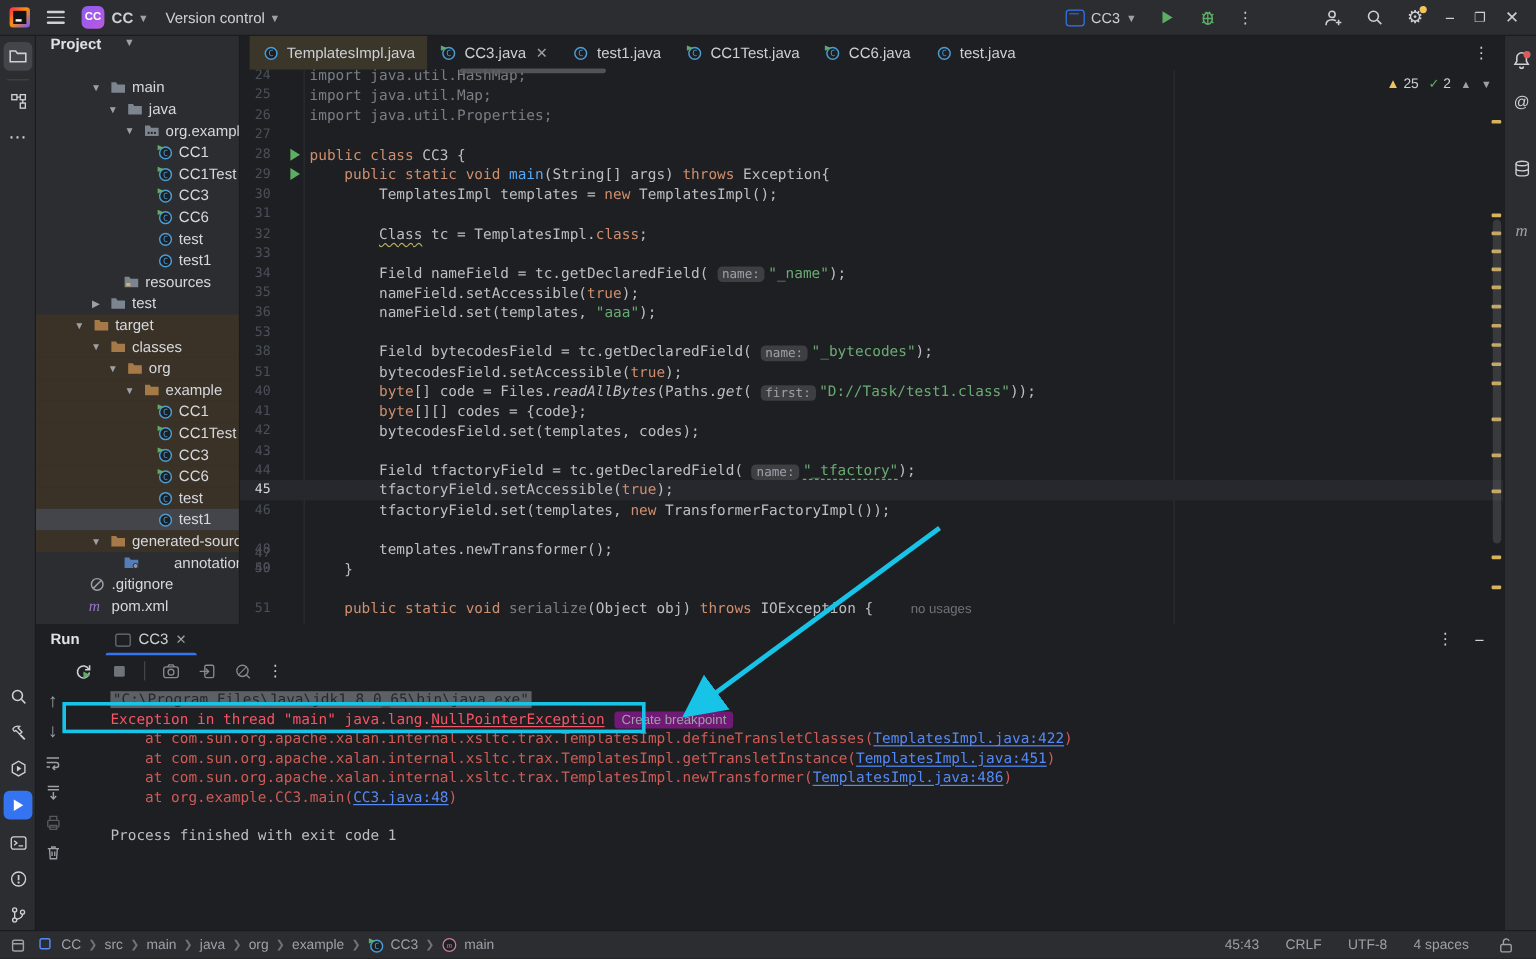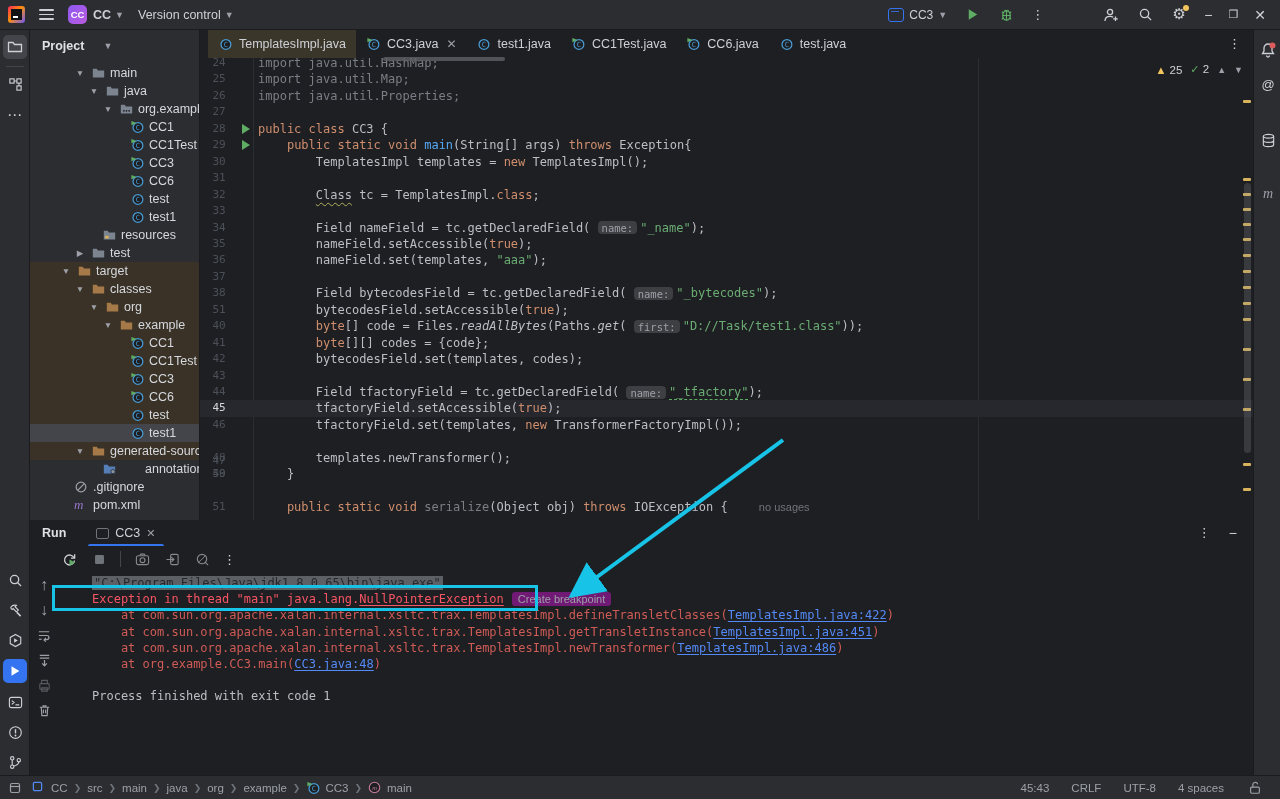--- a/index.html
+++ b/index.html
@@ -36,21 +36,21 @@
   #stripe-left { position:absolute; left:0; top:30px; width:30px; height:745px; background:#2b2d30; border-right:1px solid #1a1b1e; }
   .stripe-icon { position:absolute; left:3px; width:24px; height:24px; border-radius:5px;
     display:flex; align-items:center; justify-content:center; cursor:pointer; }
   .stripe-icon.active-gray { background:#43454a; }
   .stripe-icon.active-blue { background:#3574f0; }
   .stripe-sep { position:absolute; left:6px; width:18px; height:1px; background:#43454a; }
 
   
   #project-panel { position:absolute; left:30px; top:30px; width:170px; height:745px; background:#2b2d30;
     border-right:1px solid #1a1b1e; overflow:hidden; }
-  #project-header { height:32px; display:flex; align-items:center; padding-left:12px; gap:19px; }
+  #project-header { height:32px; display:flex; align-items:flex-start; padding-left:12px; gap:19px; }
   #project-header .title { color:#dfe1e5; font-size:12.5px; font-weight:bold; }
   #tree { position:absolute; left:0; top:34px; width:170px; }
   .tree-row { position:relative; height:18px; display:flex; align-items:center; font-size:12.5px; color:#d5d8de; cursor:pointer; white-space:nowrap; }
   .tree-row.excluded::before { content:""; position:absolute; inset:0; background:#3a3226; z-index:0; }
   .tree-row.selected::after { content:""; position:absolute; inset:0; background:#43454a; z-index:0; }
   .tree-row .rowc { position:relative; z-index:1; display:flex; align-items:center; gap:4px; }
   .tree-chev { width:14px; font-size:8.5px; color:#9da0a8; text-align:center; }
   .ticon { width:15px; height:14px; position:relative; flex:none; }
 
   
@@ -617,21 +617,21 @@
           <div class="code-line" style="top: 46.35px;"><span class="lnum mono">27</span><span class="ctext"></span></div>
           <div class="code-line" style="top: 62.8px;"><span class="lnum mono">28</span><span class="runarrow"></span><span class="ctext"><span class="ck">public class </span><span class="cp">CC3 {</span></span></div>
           <div class="code-line" style="top: 79.25px;"><span class="lnum mono">29</span><span class="runarrow"></span><span class="ctext"><span class="cp">    </span><span class="ck">public static void </span><span class="cm">main</span><span class="cp">(String[] args) </span><span class="ck">throws </span><span class="cp">Exception{</span></span></div>
           <div class="code-line" style="top: 95.7px;"><span class="lnum mono">30</span><span class="ctext"><span class="cp">        TemplatesImpl templates = </span><span class="ck">new </span><span class="cp">TemplatesImpl();</span></span></div>
           <div class="code-line" style="top: 112.15px;"><span class="lnum mono">31</span><span class="ctext"></span></div>
           <div class="code-line" style="top: 128.6px;"><span class="lnum mono">32</span><span class="ctext"><span class="cp">        </span><span class="cwy">Class</span><span class="cp"> tc = TemplatesImpl.</span><span class="ck">class</span><span class="cp">;</span></span></div>
           <div class="code-line" style="top: 145.05px;"><span class="lnum mono">33</span><span class="ctext"></span></div>
           <div class="code-line" style="top: 161.5px;"><span class="lnum mono">34</span><span class="ctext"><span class="cp">        Field nameField = tc.getDeclaredField( </span><span class="chint">name:</span><span class="cs">"_name"</span><span class="cp">);</span></span></div>
           <div class="code-line" style="top: 177.95px;"><span class="lnum mono">35</span><span class="ctext"><span class="cp">        nameField.setAccessible(</span><span class="ck">true</span><span class="cp">);</span></span></div>
           <div class="code-line" style="top: 194.4px;"><span class="lnum mono">36</span><span class="ctext"><span class="cp">        nameField.set(templates, </span><span class="cs">"aaa"</span><span class="cp">);</span></span></div>
-          <div class="code-line" style="top: 210.85px;"><span class="lnum mono">37</span><span class="ctext"></span></div>
+          <div class="code-line" style="top: 210.85px;"><span class="lnum mono">53</span><span class="ctext"></span></div>
           <div class="code-line" style="top: 227.3px;"><span class="lnum mono">38</span><span class="ctext"><span class="cp">        Field bytecodesField = tc.getDeclaredField( </span><span class="chint">name:</span><span class="cs">"_bytecodes"</span><span class="cp">);</span></span></div>
           <div class="code-line" style="top: 243.75px;"><span class="lnum mono">51</span><span class="ctext"><span class="cp">        bytecodesField.setAccessible(</span><span class="ck">true</span><span class="cp">);</span></span></div>
           <div class="code-line" style="top: 260.2px;"><span class="lnum mono">40</span><span class="ctext"><span class="ck">        byte</span><span class="cp">[] code = Files.</span><span class="cit">readAllBytes</span><span class="cp">(Paths.</span><span class="cit">get</span><span class="cp">( </span><span class="chint">first:</span><span class="cs">"D://Task/test1.class"</span><span class="cp">));</span></span></div>
           <div class="code-line" style="top: 276.65px;"><span class="lnum mono">41</span><span class="ctext"><span class="ck">        byte</span><span class="cp">[][] codes = {code};</span></span></div>
           <div class="code-line" style="top: 293.1px;"><span class="lnum mono">42</span><span class="ctext"><span class="cp">        bytecodesField.set(templates, codes);</span></span></div>
           <div class="code-line" style="top: 309.55px;"><span class="lnum mono">43</span><span class="ctext"></span></div>
           <div class="code-line" style="top: 326px;"><span class="lnum mono">44</span><span class="ctext"><span class="cp">        Field tfactoryField = tc.getDeclaredField( </span><span class="chint">name:</span><span class="csg">"_tfactory"</span><span class="cp">);</span></span></div>
           <div class="code-line cur" style="top: 342.45px;"><span class="lnum mono">45</span><span class="ctext"><span class="cp">        tfactoryField.setAccessible(</span><span class="ck">true</span><span class="cp">);</span></span></div>
           <div class="code-line" style="top: 358.9px;"><span class="lnum mono">46</span><span class="ctext"><span class="cp">        tfactoryField.set(templates, </span><span class="ck">new </span><span class="cp">TransformerFactoryImpl());</span></span></div>
           <div class="code-line" style="top: 375.35px; margin-top: 20px;"><span class="lnum mono">47</span><span class="ctext"></span></div>

